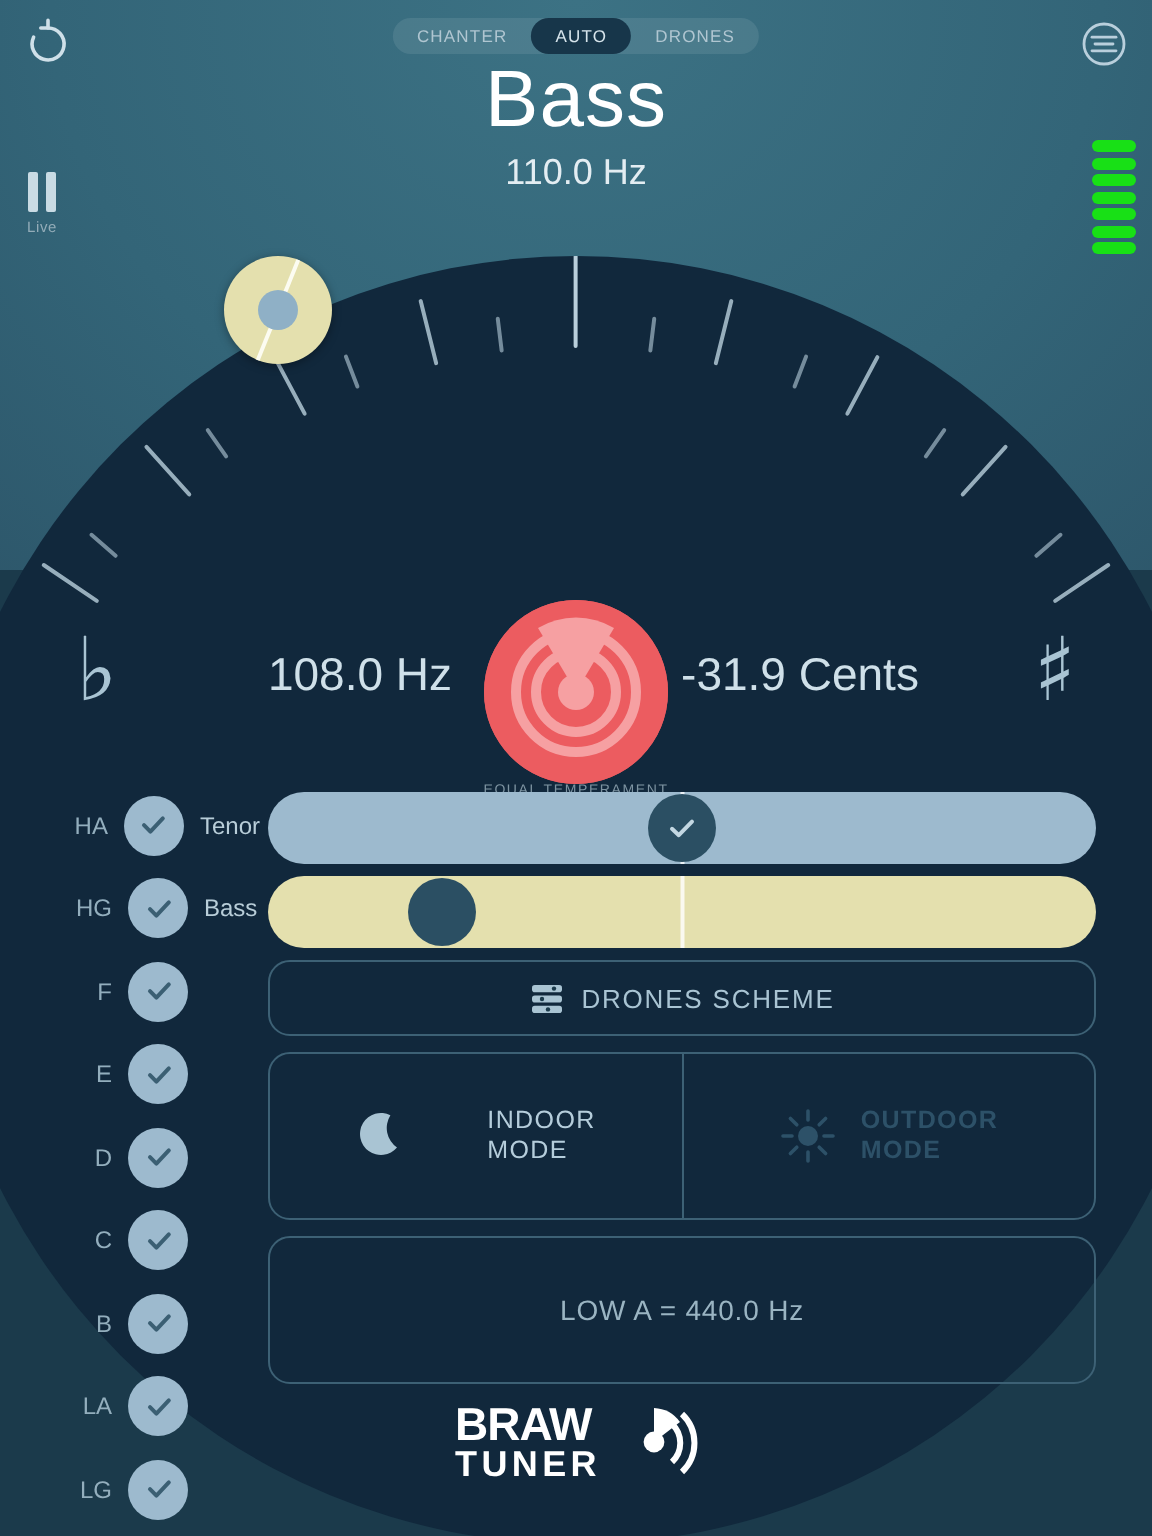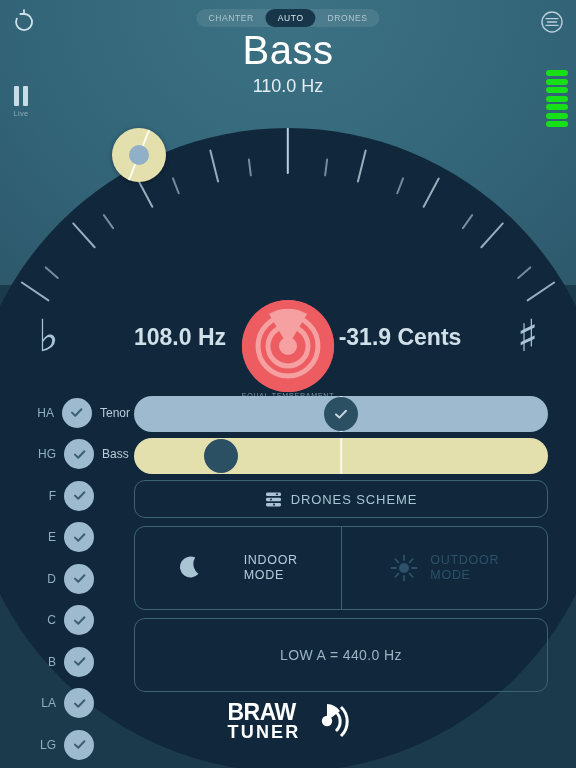--- a/index.html
+++ b/index.html
@@ -120,25 +120,25 @@
   
   .readout{ position:absolute; left:0; right:0; top:300px; height:86px; }
   .accidental{
     position:absolute; top:14px;
     color:#a9c4d3; font-size:44px; line-height:44px; font-family:"DejaVu Sans", sans-serif;
   }
   #flat-symbol{ left:38px; }
   #sharp-symbol{ right:38px; }
   .hz-value{
     position:absolute; left:110px; top:24px; width:140px;
-    text-align:center; color:#cfe0e9; font-size:23px; font-weight:700;
+    text-align:center; color:#cfe0e9; font-size:23px; font-weight:400;
   }
   .cents-value{
     position:absolute; right:96px; top:24px; width:160px;
-    text-align:center; color:#cfe0e9; font-size:23px; font-weight:700;
+    text-align:center; color:#cfe0e9; font-size:23px; font-weight:400;
   }
   .target{
     position:absolute; left:50%; transform:translateX(-50%); top:0px;
     width:92px; height:92px; border-radius:50%;
     background:#ec5c60;
     cursor:pointer;
   }
   .target svg{ display:block; }
   .temperament{
     position:absolute; left:0; right:0; top:92px; text-align:center;
@@ -194,21 +194,21 @@
     border:1px solid #3d6175; border-radius:11px;
     display:flex;
   }
   .mode{
     flex:1; display:flex; align-items:center; justify-content:center; gap:11px;
     cursor:pointer;
   }
   .mode + .mode{ border-left:1px solid #3d6175; }
   .mode .mlabel{ font-size:12.5px; line-height:15px; letter-spacing:.7px; }
   .mode.active{ color:#b5cddb;gap:36px; }
-  .mode.inactive{ color:#2d5168; }
+  .mode.inactive{ color:#2d5168;font-weight:bold; }
 
   #low-a-btn{ height:74px; margin-top:8px; font-size:14px; letter-spacing:.4px; color:#9ab4c2; }
 
   
   .logo{
     position:absolute; left:0; right:0; bottom:26px;
     display:flex; align-items:center; justify-content:center; gap:6px;
   }
   .logo-text{
     color:#fff; font-weight:bold; font-size:23px; line-height:20px;

